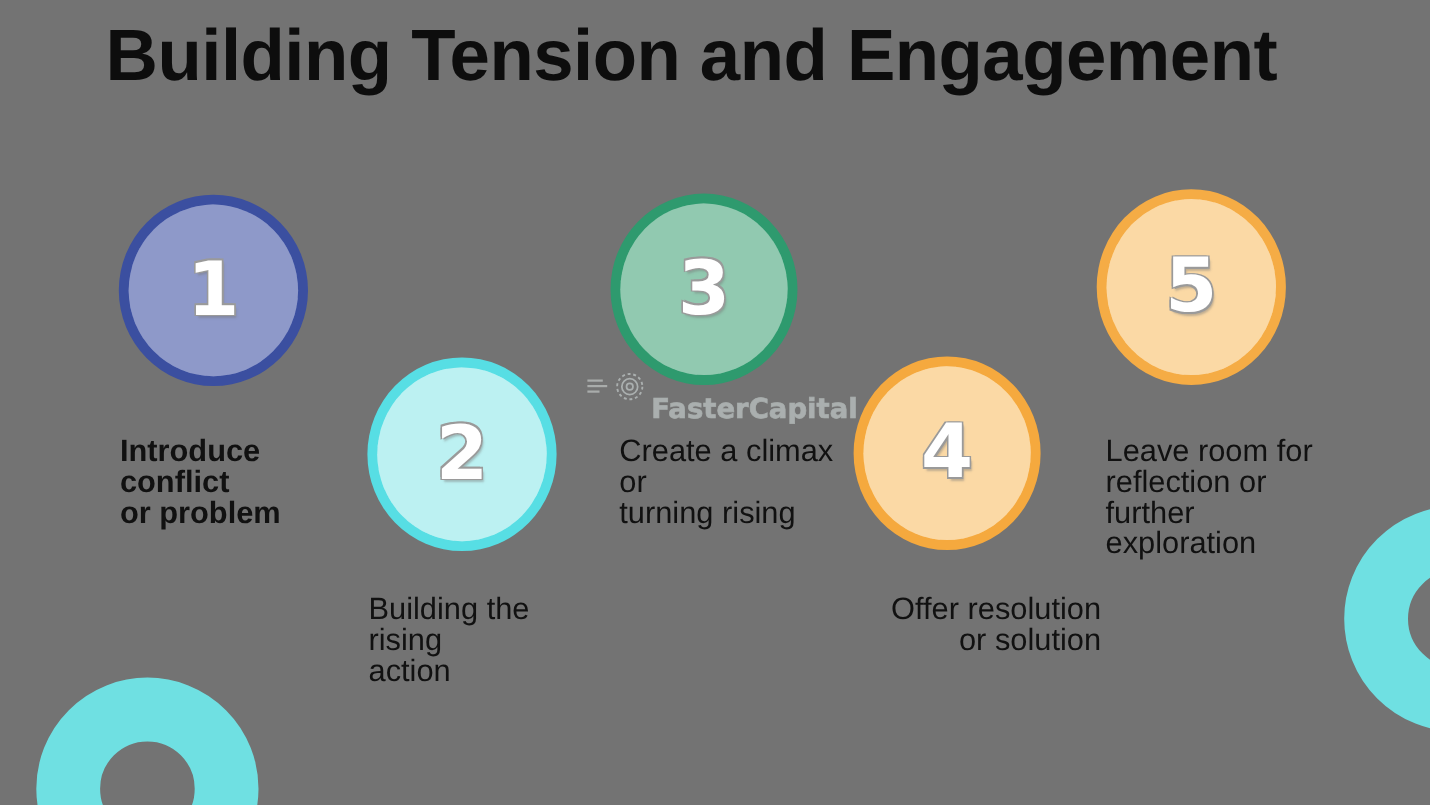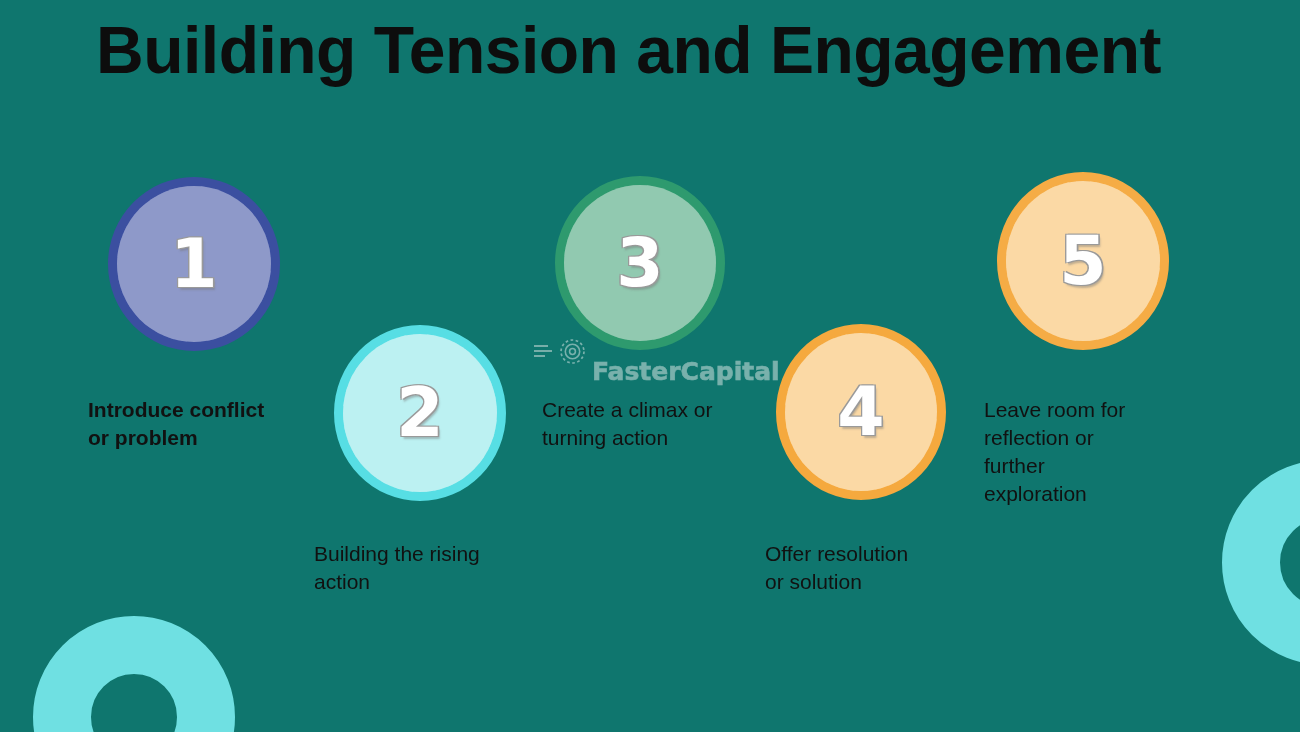--- a/index.html
+++ b/index.html
@@ -127,46 +127,47 @@
       -1.4px -1.4px 0 #9a9a9a,
        1.4px -1.4px 0 #9a9a9a,
       -1.4px  1.4px 0 #9a9a9a,
        1.4px  1.4px 0 #9a9a9a,
        2px 3px 2px rgba(120,120,120,0.45);
     user-select: none;
   }
   .step-label {
     position: absolute;
     font-family: "Liberation Sans", "DejaVu Sans", sans-serif;
-    font-size: 21px;
+    font-size: 28px;
     line-height: 28px;
     color: #111111;
     white-space: pre-line;
+    margin-left: 21px;
   }
   .step-label.bold {
     font-weight: 700;
   }
 
   
   #step-1 .step-circle { left: 108px; top: 177px; width: 172px; height: 174px; }
   #step-2 .step-circle { left: 334px; top: 325px; width: 172px; height: 176px; }
   #step-3 .step-circle { left: 555px; top: 176px; width: 170px; height: 174px; }
   #step-4 .step-circle { left: 776px; top: 324px; width: 170px; height: 176px; }
   #step-5 .step-circle { left: 997px; top: 172px; width: 172px; height: 178px; }
 
   #step-1 .step-label { left: 88px; top: 396px; width: 215px; }
   #step-2 .step-label { left: 314px; top: 540px; width: 215px; }
   #step-3 .step-label { left: 542px; top: 396px; width: 215px; }
-  #step-4 .step-label { left: 765px; top: 540px; width: 215px; }
+  #step-4 .step-label { left: 765px; top: 540px; width: 215px; text-align: right; }
   #step-5 .step-label { left: 984px; top: 396px; width: 190px; }
 </style>
 </head>
 <body>
 
-<div id="slide" style="background: #0f766e;">
+<div id="slide" style="background: #737373;">
 
   <div class="deco-ring" id="deco-ring-bottom-left" style="border-color: rgb(111, 224, 226);"></div>
   <div class="deco-ring" id="deco-ring-right" style="border-color: rgb(111, 224, 226);"></div>
 
   <div id="slide-title">Building Tension and Engagement</div>
 
   <div id="watermark">
     <div class="wm-lines">
       <i></i>
         <i></i>
@@ -197,21 +198,21 @@
     <div class="step-label">Building the rising
 action</div>
   </div>
 
   <div class="step" id="step-3">
     <div class="step-circle" style="background: repeating-conic-gradient(rgb(46, 154, 110) 0deg, rgb(46, 154, 110) 5deg, rgb(86, 174, 138) 5deg, rgb(86, 174, 138) 10deg) border-box rgb(145, 201, 176); border: 9px solid rgb(46, 154, 110);">
         <span class="ring" style="background: rgb(145, 201, 176);"></span>
       <span class="step-number">3</span>
     </div>
     <div class="step-label">Create a climax or
-turning action</div>
+turning rising</div>
   </div>
 
   <div class="step" id="step-4">
     <div class="step-circle" style="background: repeating-conic-gradient(rgb(245, 169, 62) 0deg, rgb(245, 169, 62) 5deg, rgb(248, 193, 115) 5deg, rgb(248, 193, 115) 10deg) border-box rgb(251, 217, 165); border: 9px solid rgb(245, 169, 62);">
         <span class="ring" style="background: rgb(251, 217, 165);"></span>
       <span class="step-number">4</span>
     </div>
     <div class="step-label">Offer resolution
 or solution</div>
   </div>

